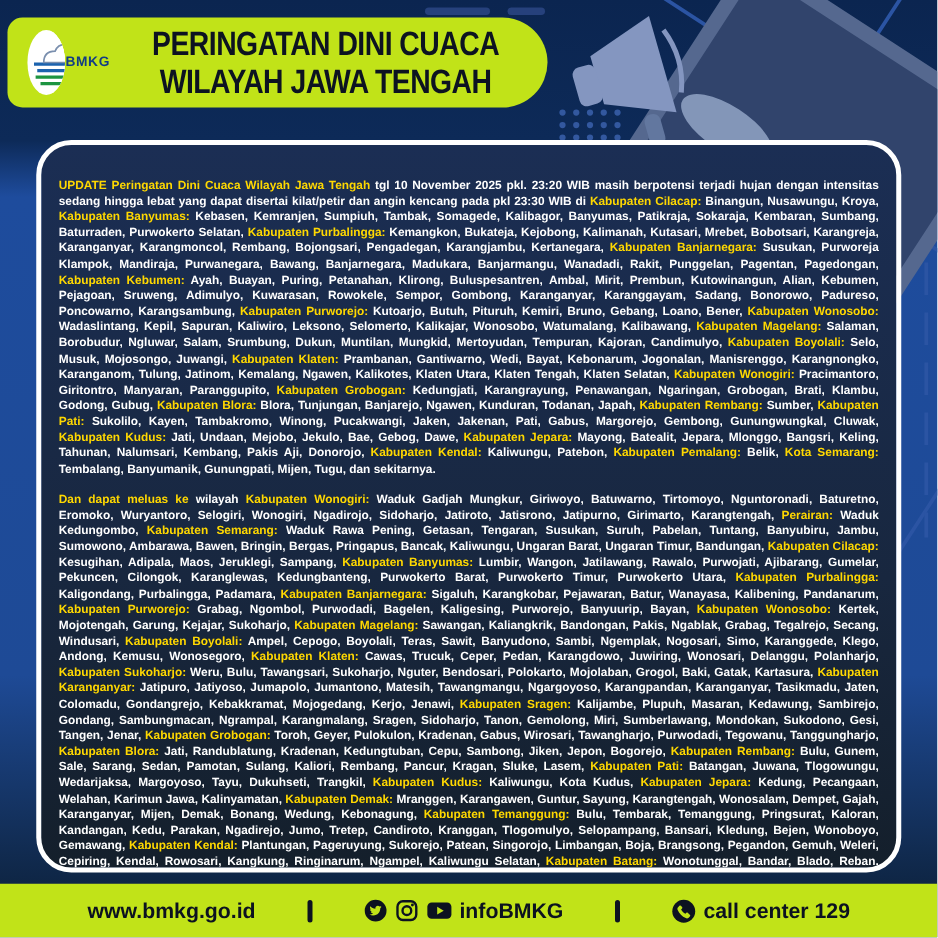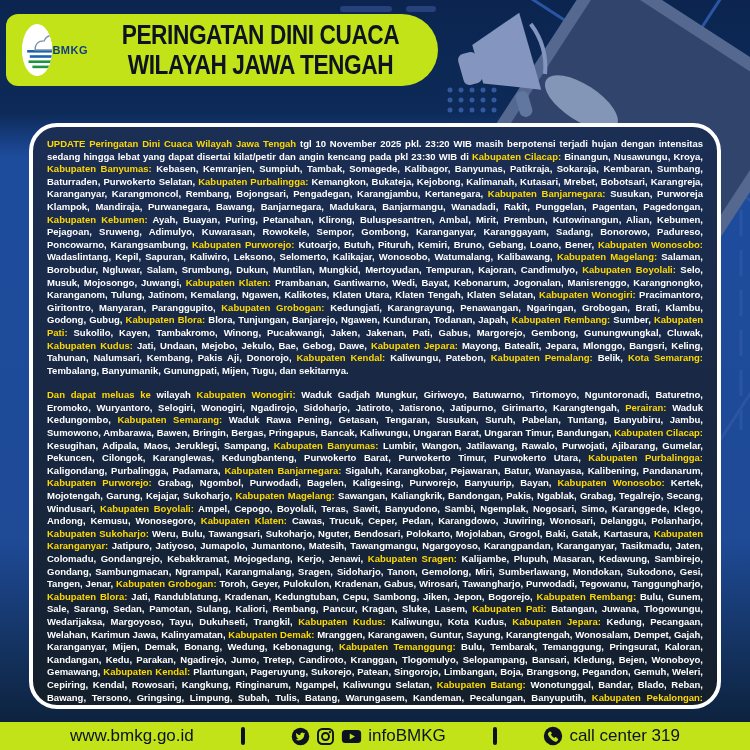--- a/index.html
+++ b/index.html
@@ -9,29 +9,29 @@
   .bg-illustration{position:absolute;left:0;top:0;z-index:0;}
   
   .header{position:absolute;left:6px;top:14px;width:432px;height:72px;background:#c1e318;
     border-radius:12px 36px 36px 12px;display:flex;align-items:center;padding-left:16px;box-sizing:border-box;z-index:2;}
   .logo{display:flex;flex-direction:row;align-items:center;width:66px;flex:none;}
   .logo-circle{width:52px;height:52px;border-radius:50%;background:#fff;overflow:hidden;}
   .logo-label{font-size:11px;font-weight:bold;color:#123d85;letter-spacing:.5px;margin-top:0px;}
   .title-wrap{flex:1;text-align:center;color:#0d1321;font-weight:bold;font-size:27px;line-height:30px;
     transform:scaleX(.84);transform-origin:50% 50%;letter-spacing:-.5px;padding-right:6px;}
   
-  .panel{position:absolute;left:29px;top:123px;width:692px;height:586px;box-sizing:border-box;
+  .panel{position:absolute;left:29px;top:112px;width:692px;height:586px;box-sizing:border-box;
     background:linear-gradient(180deg,#1b2e54 0%,#18273f 60%,#141f2b 100%);
-    border:4px solid #ffffff;border-radius:28px;padding:11px 14px;z-index:1;overflow:hidden;}
+    border:4px solid #ffffff;border-radius:28px;padding:27px 14px;z-index:1;overflow:hidden;}
   .para{margin:0 0 12px 0;color:#ffffff;font-size:9.5px;line-height:12.6px;font-weight:bold;text-align:justify;}
   .para .hl{color:#ffd800;}
   
-  .footer{position:absolute;left:0;right:0;bottom:0;height:28px;background:#c1e318;z-index:2;
+  .footer{position:absolute;left:0;right:0;bottom:0;height:43px;background:#c1e318;z-index:2;
     display:flex;align-items:center;justify-content:space-between;padding:0 70px;box-sizing:border-box;
-    color:#0c1220;font-weight:normal;font-size:17px;}
+    color:#0c1220;font-weight:bold;font-size:17px;}
   .f-group{display:flex;align-items:center;gap:6px;}
   .vbar{width:4px;height:18px;background:#0c1220;border-radius:2px;}
   .f-icon{display:block;}
 </style>
 </head>
 <body>
 
 <div class="page">
 
   <svg class="bg-illustration" width="750" height="750" viewBox="0 0 750 750" aria-hidden="true">
@@ -131,17 +131,17 @@
         <path d="M10 6.5 L16 10 L10 13.5 Z" fill="#c1e318"></path>
       </svg>
       <span class="f-text">infoBMKG</span>
     </span>
     <span class="vbar"></span>
     <span class="f-group">
       <svg class="f-icon" width="20" height="20" viewBox="0 0 24 24">
         <circle cx="12" cy="12" r="11" fill="#0c1220"></circle>
         <path d="M8.2 5.8 l2.2 2.2 c.35.35.35.92 0 1.27 l-.95.95 c.9 1.8 2.35 3.25 4.15 4.15 l.95-.95 c.35-.35.92-.35 1.27 0 l2.2 2.2 c.35.35.35.92 0 1.27 l-1.3 1.3 c-.7.7-1.75.85-2.8.4 -3.5-1.45-6.3-4.25-7.75-7.75 -.45-1.05-.3-2.1.4-2.8 l1.3-1.3 c.35-.35.92-.35 1.33.04z" fill="#c1e318"></path>
       </svg>
-      <span class="f-text">call center 319</span>
+      <span class="f-text">call center 129</span>
     </span>
   </footer>
 
 </div>
 
 </body></html>

